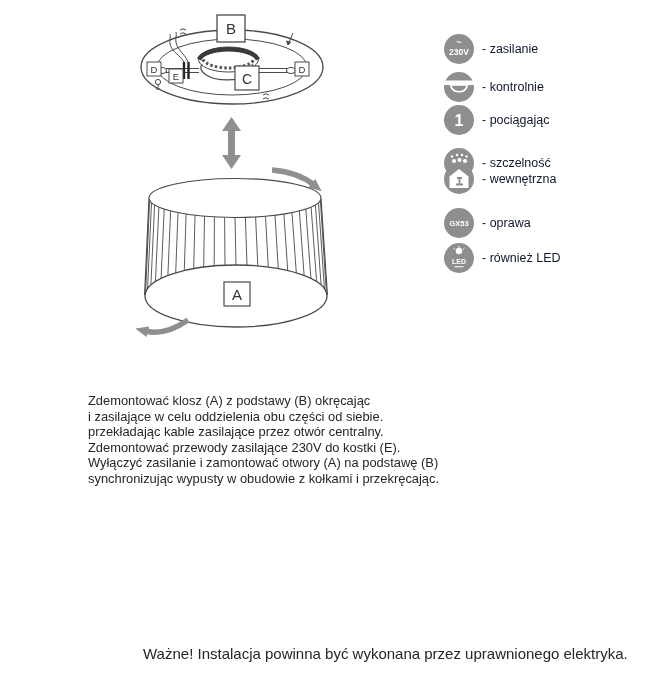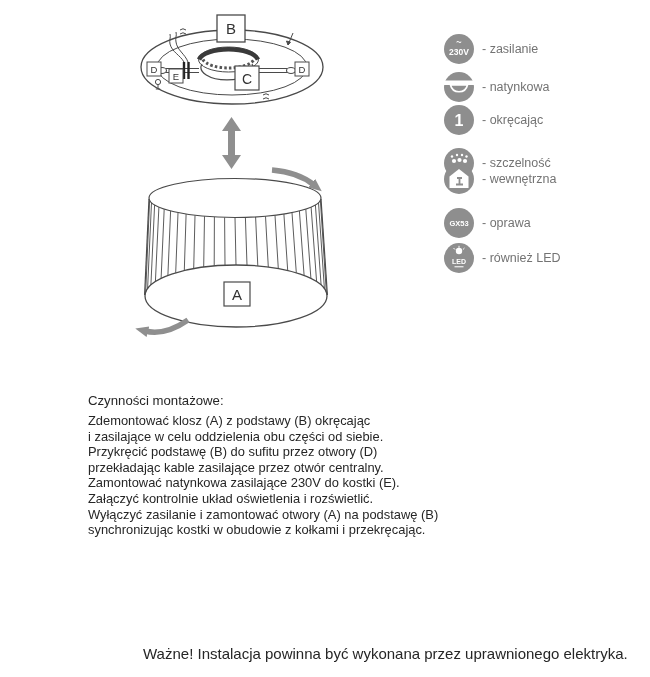--- a/index.html
+++ b/index.html
@@ -1,21 +1,21 @@
 <!DOCTYPE html>
 <html><head>
 <meta charset="utf-8">
 <style>
   html,body{margin:0;padding:0}
   body{width:650px;height:677px;background:#ffffff;position:relative;overflow:hidden;
        font-family:"Liberation Sans",sans-serif;color:#262626}
   #art{position:absolute;left:0;top:0}
   .part-label{font-family:"Liberation Sans",sans-serif;fill:#333;text-anchor:middle}
   .icon-row{position:absolute;left:444px;height:30px;display:flex;align-items:center;gap:8px}
-  .icon-label{font-size:12.5px;color:#737373;white-space:nowrap}
+  .icon-label{font-size:12.5px;color:#0f172a;white-space:nowrap}
   .r1{top:34px}.r2{top:72px}.r3{top:105px}.r4{top:148px}.r5{top:164px}.r6{top:208px}.r7{top:243px}
   .badge{flex:0 0 30px}
   .instructions{position:absolute;left:88px;top:393px}
   .instr-title{font-size:13.2px;margin-bottom:5px}
   .instr-line{font-size:12.9px;line-height:15.6px;white-space:nowrap}
   .note{position:absolute;left:143px;top:645px;font-size:15px;white-space:nowrap}
 </style>
 </head>
 <body>
 
@@ -114,29 +114,29 @@
   </svg>
   <div class="icon-label">- zasilanie</div>
 </div>
 
 <div class="icon-row r2">
   <svg class="badge" width="30" height="30">
     <circle cx="15" cy="15" r="15" fill="#8e8e8e"></circle>
     <rect x="0" y="8.5" width="30" height="4.5" fill="#fff"></rect>
     <path d="M6.5,13 C8.5,22 21.5,22 23.5,13 Z" fill="#8e8e8e" stroke="#fff" stroke-width="1.6"></path>
   </svg>
-  <div class="icon-label">- natynkowa</div>
+  <div class="icon-label">- kontrolnie</div>
 </div>
 
 <div class="icon-row r3">
   <svg class="badge" width="30" height="30">
     <circle cx="15" cy="15" r="15" fill="#8e8e8e"></circle>
     <text x="15" y="21" font-size="16" fill="#fff" text-anchor="middle" font-weight="bold">1</text>
   </svg>
-  <div class="icon-label">- okręcając</div>
+  <div class="icon-label">- pociągając</div>
 </div>
 
 <div class="icon-row r4">
   <svg class="badge" width="30" height="30">
     <circle cx="15" cy="15" r="15" fill="#8e8e8e"></circle>
     <circle cx="8" cy="8.5" r="1.2" fill="#fff"></circle>
       <circle cx="13" cy="7" r="1.2" fill="#fff"></circle>
     <circle cx="18" cy="7" r="1.2" fill="#fff"></circle>
       <circle cx="22.5" cy="8.5" r="1.2" fill="#fff"></circle>
     <circle cx="10" cy="13" r="2.1" fill="#fff"></circle>
@@ -169,24 +169,21 @@
     <circle cx="15" cy="15" r="15" fill="#8e8e8e"></circle>
     <circle cx="15" cy="8" r="3.2" fill="#fff"></circle>
     <path d="M9.5,5 l1.6,1.6 M20.5,5 l-1.6,1.6 M15,2.8 v2" stroke="#fff" stroke-width="1" fill="none"></path>
     <text x="15" y="20.5" font-size="7" fill="#fff" text-anchor="middle" font-weight="bold">LED</text>
     <rect x="10.5" y="23" width="9" height="1.4" fill="#fff" opacity="0.75"></rect>
   </svg>
   <div class="icon-label">- również LED</div>
 </div>
 
 <div class="instructions">
-  <div class="instr-title">Czynności montażowe:</div>
   <div class="instr-line">Zdemontować klosz (A) z podstawy (B) okręcając</div>
   <div class="instr-line">i zasilające w celu oddzielenia obu części od siebie.</div>
-  <div class="instr-line">Przykręcić podstawę (B) do sufitu przez otwory (D)</div>
   <div class="instr-line">przekładając kable zasilające przez otwór centralny.</div>
-  <div class="instr-line">Zamontować natynkowa zasilające 230V do kostki (E).</div>
-  <div class="instr-line">Załączyć kontrolnie układ oświetlenia i rozświetlić.</div>
+  <div class="instr-line">Zdemontować przewody zasilające 230V do kostki (E).</div>
   <div class="instr-line">Wyłączyć zasilanie i zamontować otwory (A) na podstawę (B)</div>
-  <div class="instr-line">synchronizując kostki w obudowie z kołkami i przekręcając.</div>
+  <div class="instr-line">synchronizując wypusty w obudowie z kołkami i przekręcając.</div>
 </div>
 
 <div class="note">Ważne! Instalacja powinna być wykonana przez uprawnionego elektryka.</div>
 
 </body></html>

